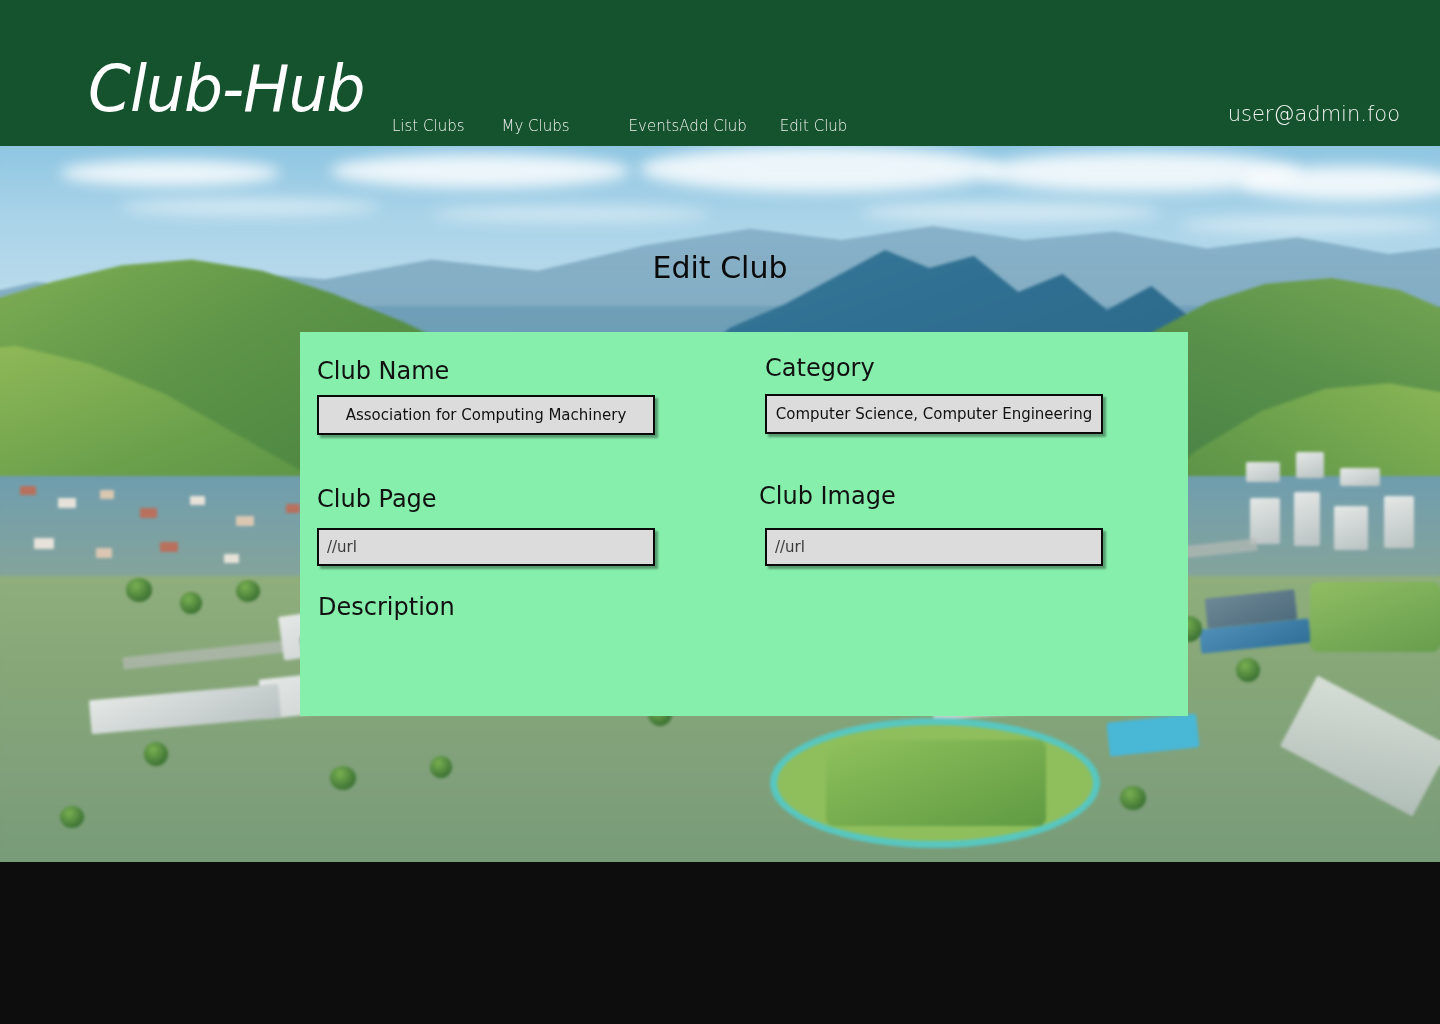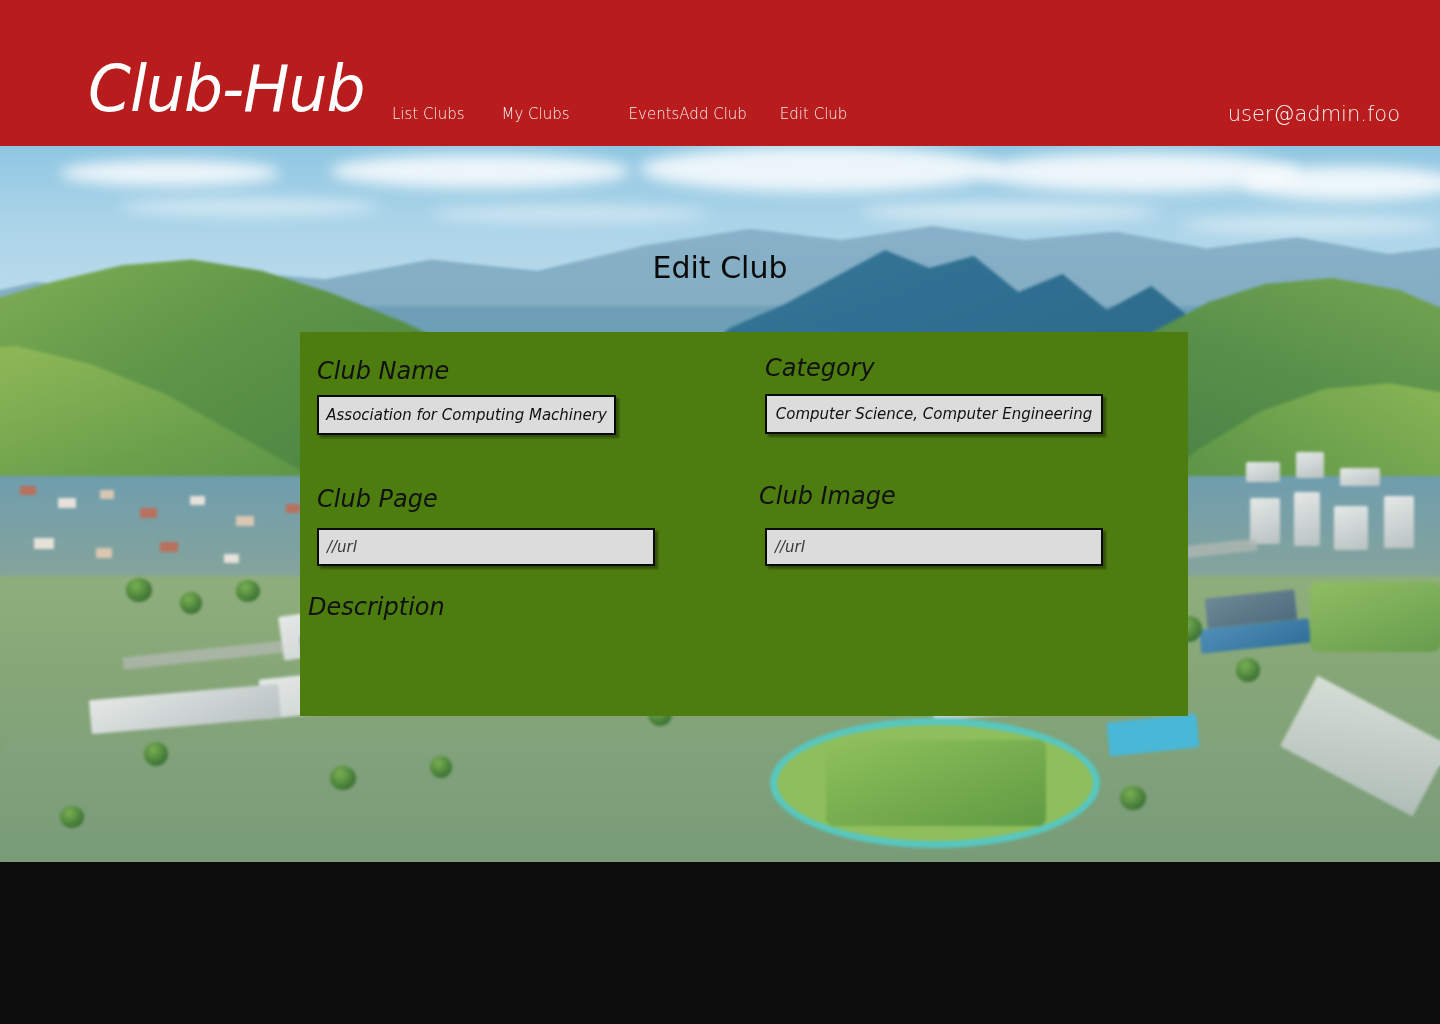--- a/index.html
+++ b/index.html
@@ -22,21 +22,21 @@
     background: #0d0d0d;
     overflow: hidden;
   }
 
   
   #header {
     position: absolute;
     top: 0; left: 0;
     width: 1440px;
     height: 146px;
-    background: #b91c1c;
+    background: #14532d;
     z-index: 30;
   }
 
   #brand-logo {
     position: absolute;
     left: 88px;
     top: 52px;
     font-family: "DejaVu Sans", sans-serif;
     font-style: italic;
     font-weight: 300;
@@ -63,21 +63,21 @@
     font-family: "DejaVu Sans", sans-serif;
     font-weight: 300;
     font-size: 15px;
     line-height: 28px;
     color: #f2f2f2;
     text-decoration: none;
     cursor: pointer;
     display: inline-block;
   }
   .nav-link:nth-child(1) { margin-right: 37px; }
-  .nav-link:nth-child(2) { margin-right: 59px; }
+  .nav-link:nth-child(2) { margin-right: 59px; margin-top: 12px; }
   .nav-link:nth-child(3) { }
   .nav-link:nth-child(4) { margin-right: 33px; }
 
   #user-account {
     position: absolute;
     right: 40px;
     top: 100px;
     font-family: "DejaVu Sans", sans-serif;
     font-weight: 300;
     font-size: 21px;
@@ -246,23 +246,22 @@
     z-index: 20;
   }
 
   
   #form-panel {
     position: absolute;
     left: 300px;
     top: 332px;
     width: 888px;
     height: 384px;
-    background: #4d7c0f;
+    background: #86efac;
     z-index: 20;
-    font-style: italic;
   }
 
   .field-label {
     position: absolute;
     font-family: "DejaVu Sans", sans-serif;
     font-weight: 400;
     font-size: 24px;
     line-height: 30px;
     color: #111111;
     white-space: nowrap;
@@ -298,32 +297,32 @@
     line-height: 21px;
     color: #111111;
     padding: 10px 14px;
     text-align: center;
     cursor: text;
     overflow: hidden;
   }
 
   
   #label-club-name   { left: 17px;  top: 24px; }
-  #input-club-name   { left: 17px;  top: 63px;  width: 299px; height: 40px; }
+  #input-club-name   { left: 17px;  top: 63px;  width: 338px; height: 40px; }
   #label-club-page   { left: 17px;  top: 152px; }
   #input-club-page   { left: 17px;  top: 196px; width: 338px; height: 38px; }
 
   
   #label-category    { left: 465px; top: 21px; }
   #input-category    { left: 465px; top: 62px;  width: 338px; height: 40px; }
   #label-club-image  { left: 459px; top: 149px; }
   #input-club-image  { left: 465px; top: 196px; width: 338px; height: 38px; }
 
   
-  #label-description { left: 8px;  top: 260px; }
+  #label-description { left: 18px;  top: 260px; }
   #input-description { left: 17px;  top: 303px; width: 786px; height: 56px; }
 
   
   #footer {
     position: absolute;
     left: 0; top: 862px;
     width: 1440px;
     height: 162px;
     background: #0d0d0d;
     display: flex;

